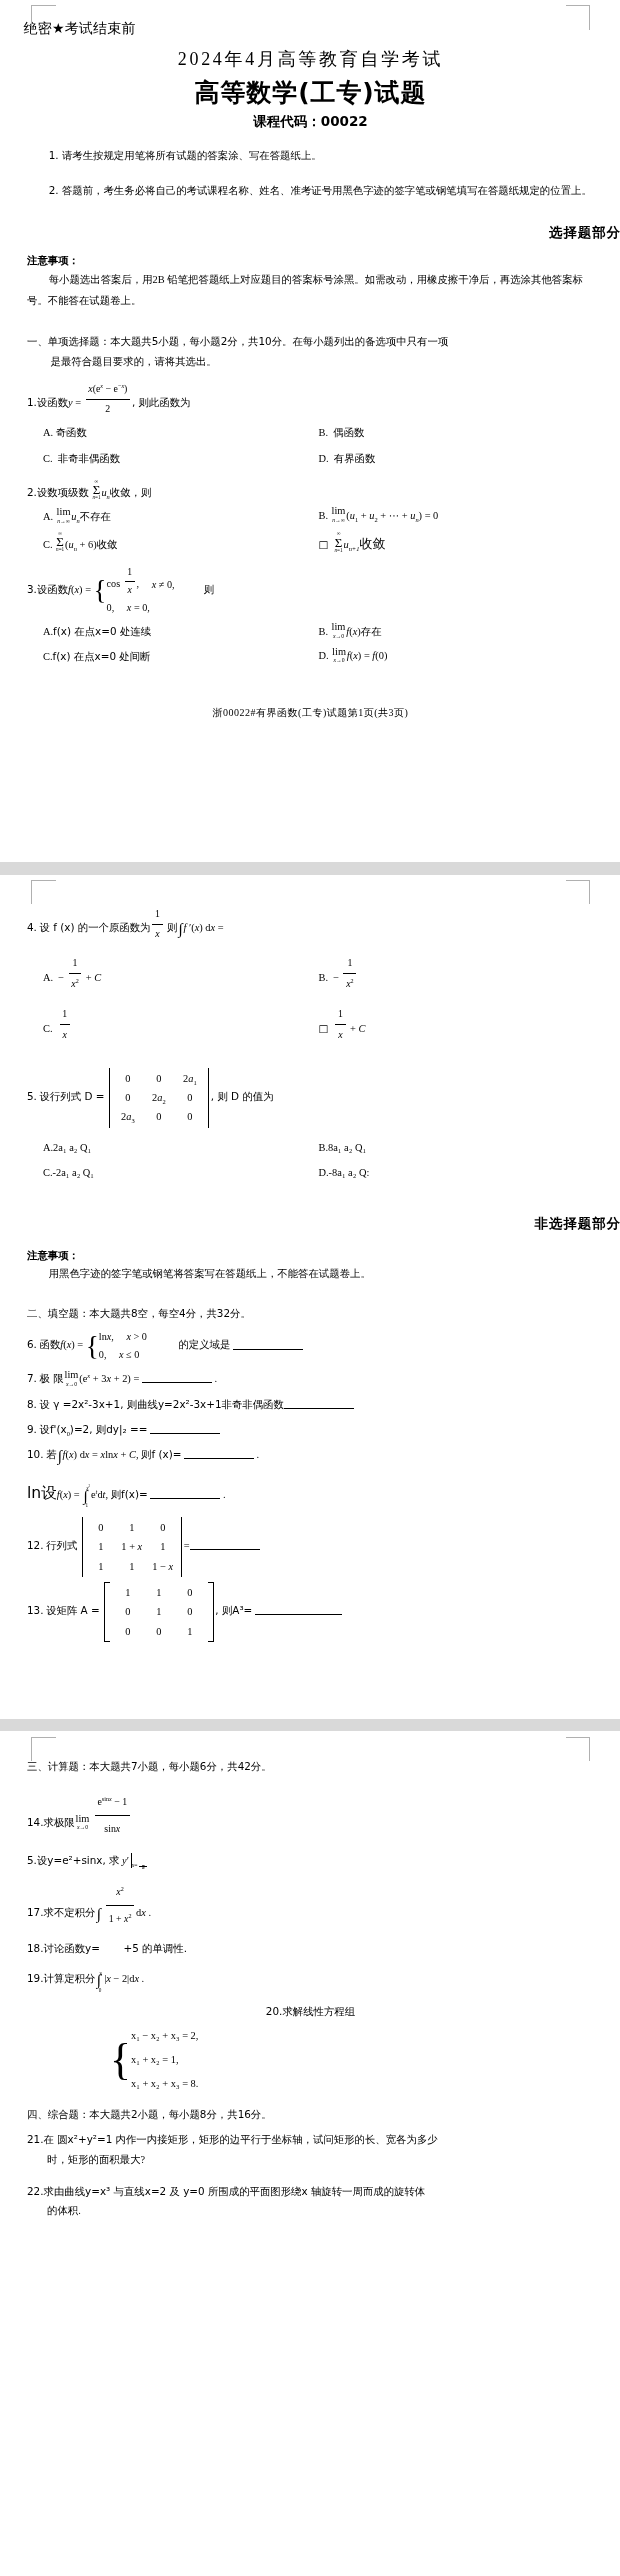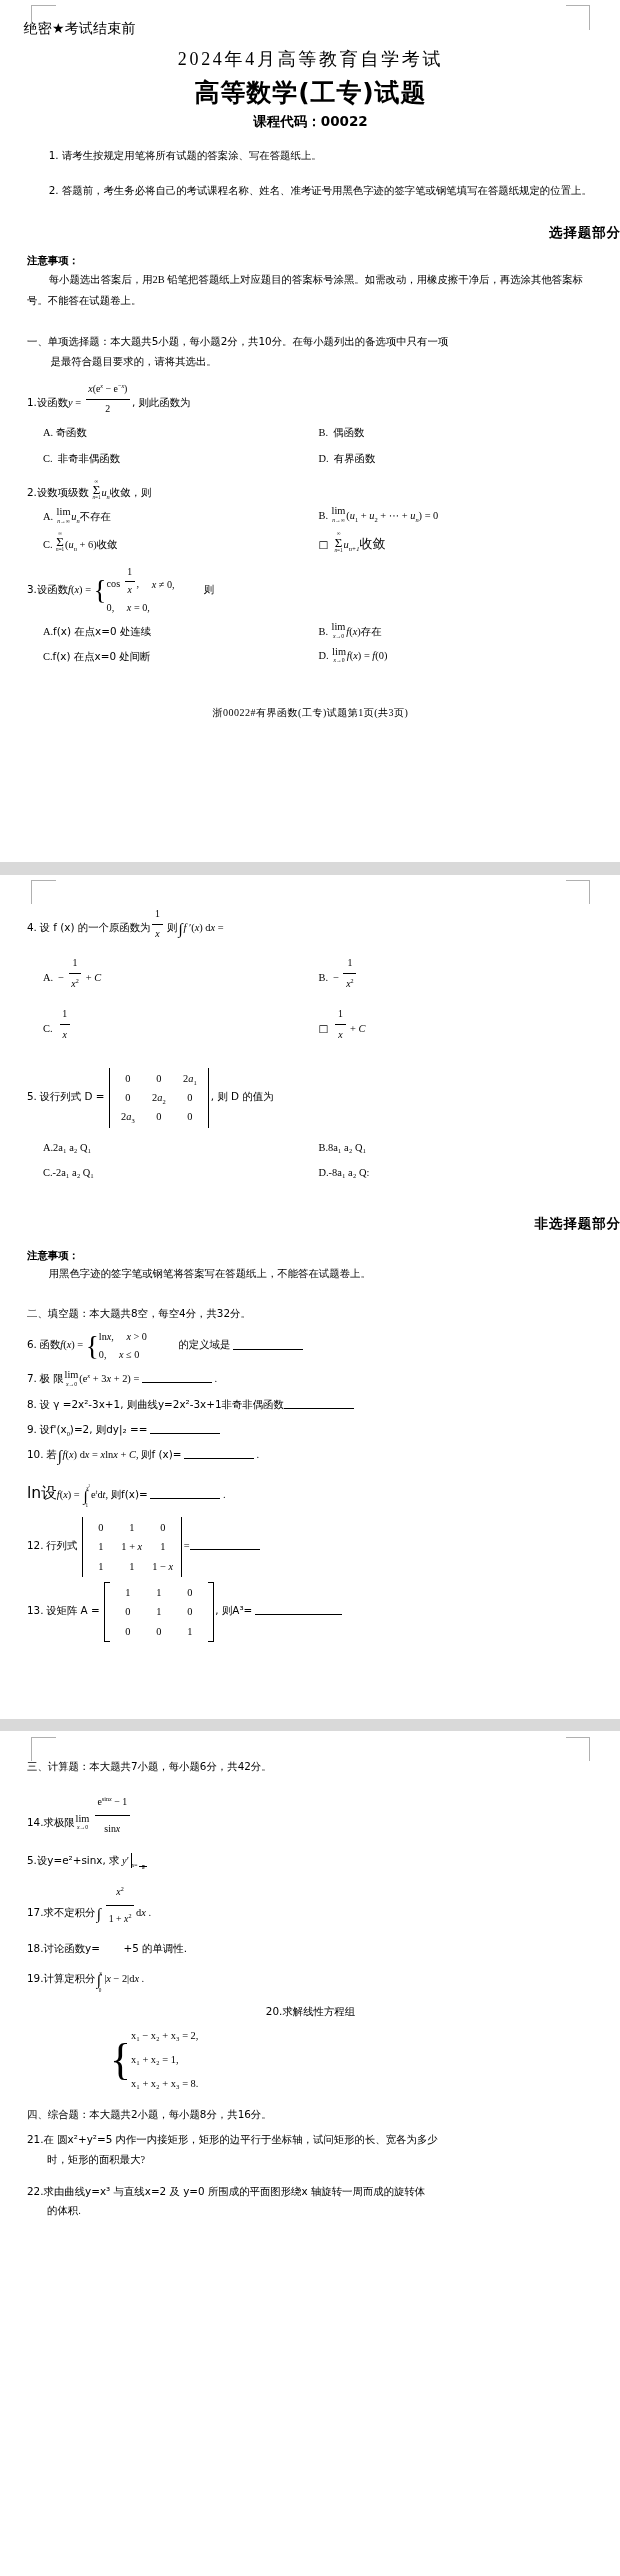--- a/index.html
+++ b/index.html
@@ -452,21 +452,21 @@
           <span class="erow">x₁ − x₂ + x₃ = 2,</span>
           <span class="erow">x₁ + x₂     = 1,</span>
           <span class="erow">x₁ + x₂ + x₃ = 8.</span>
         </span>
       </span>
     </div>
 
     <div class="big-q" style="margin-top:9px;">四、综合题：本大题共2小题，每小题8分，共16分。</div>
 
     <div class="qrow" style="margin-top:5.4px;">
-      <span class="qnum">21.</span><span class="cn">在 圆x²+y²=5    内作一内接矩形，矩形的边平行于坐标轴，试问矩形的长、宽各为多少</span>
+      <span class="qnum">21.</span><span class="cn">在 圆x²+y²=1    内作一内接矩形，矩形的边平行于坐标轴，试问矩形的长、宽各为多少</span>
       <span class="cont" style="display:block; padding-left:20px;">时，矩形的面积最大?</span>
     </div>
 
     <div class="qrow" style="margin-top:12px;">
       <span class="qnum">22.</span><span class="cn">求由曲线y=x³  与直线x=2  及 y=0   所围成的平面图形绕x 轴旋转一周而成的旋转体</span>
       <span class="cont" style="display:block; padding-left:20px;">的体积.</span>
     </div>
   </div>
 
 </div>

